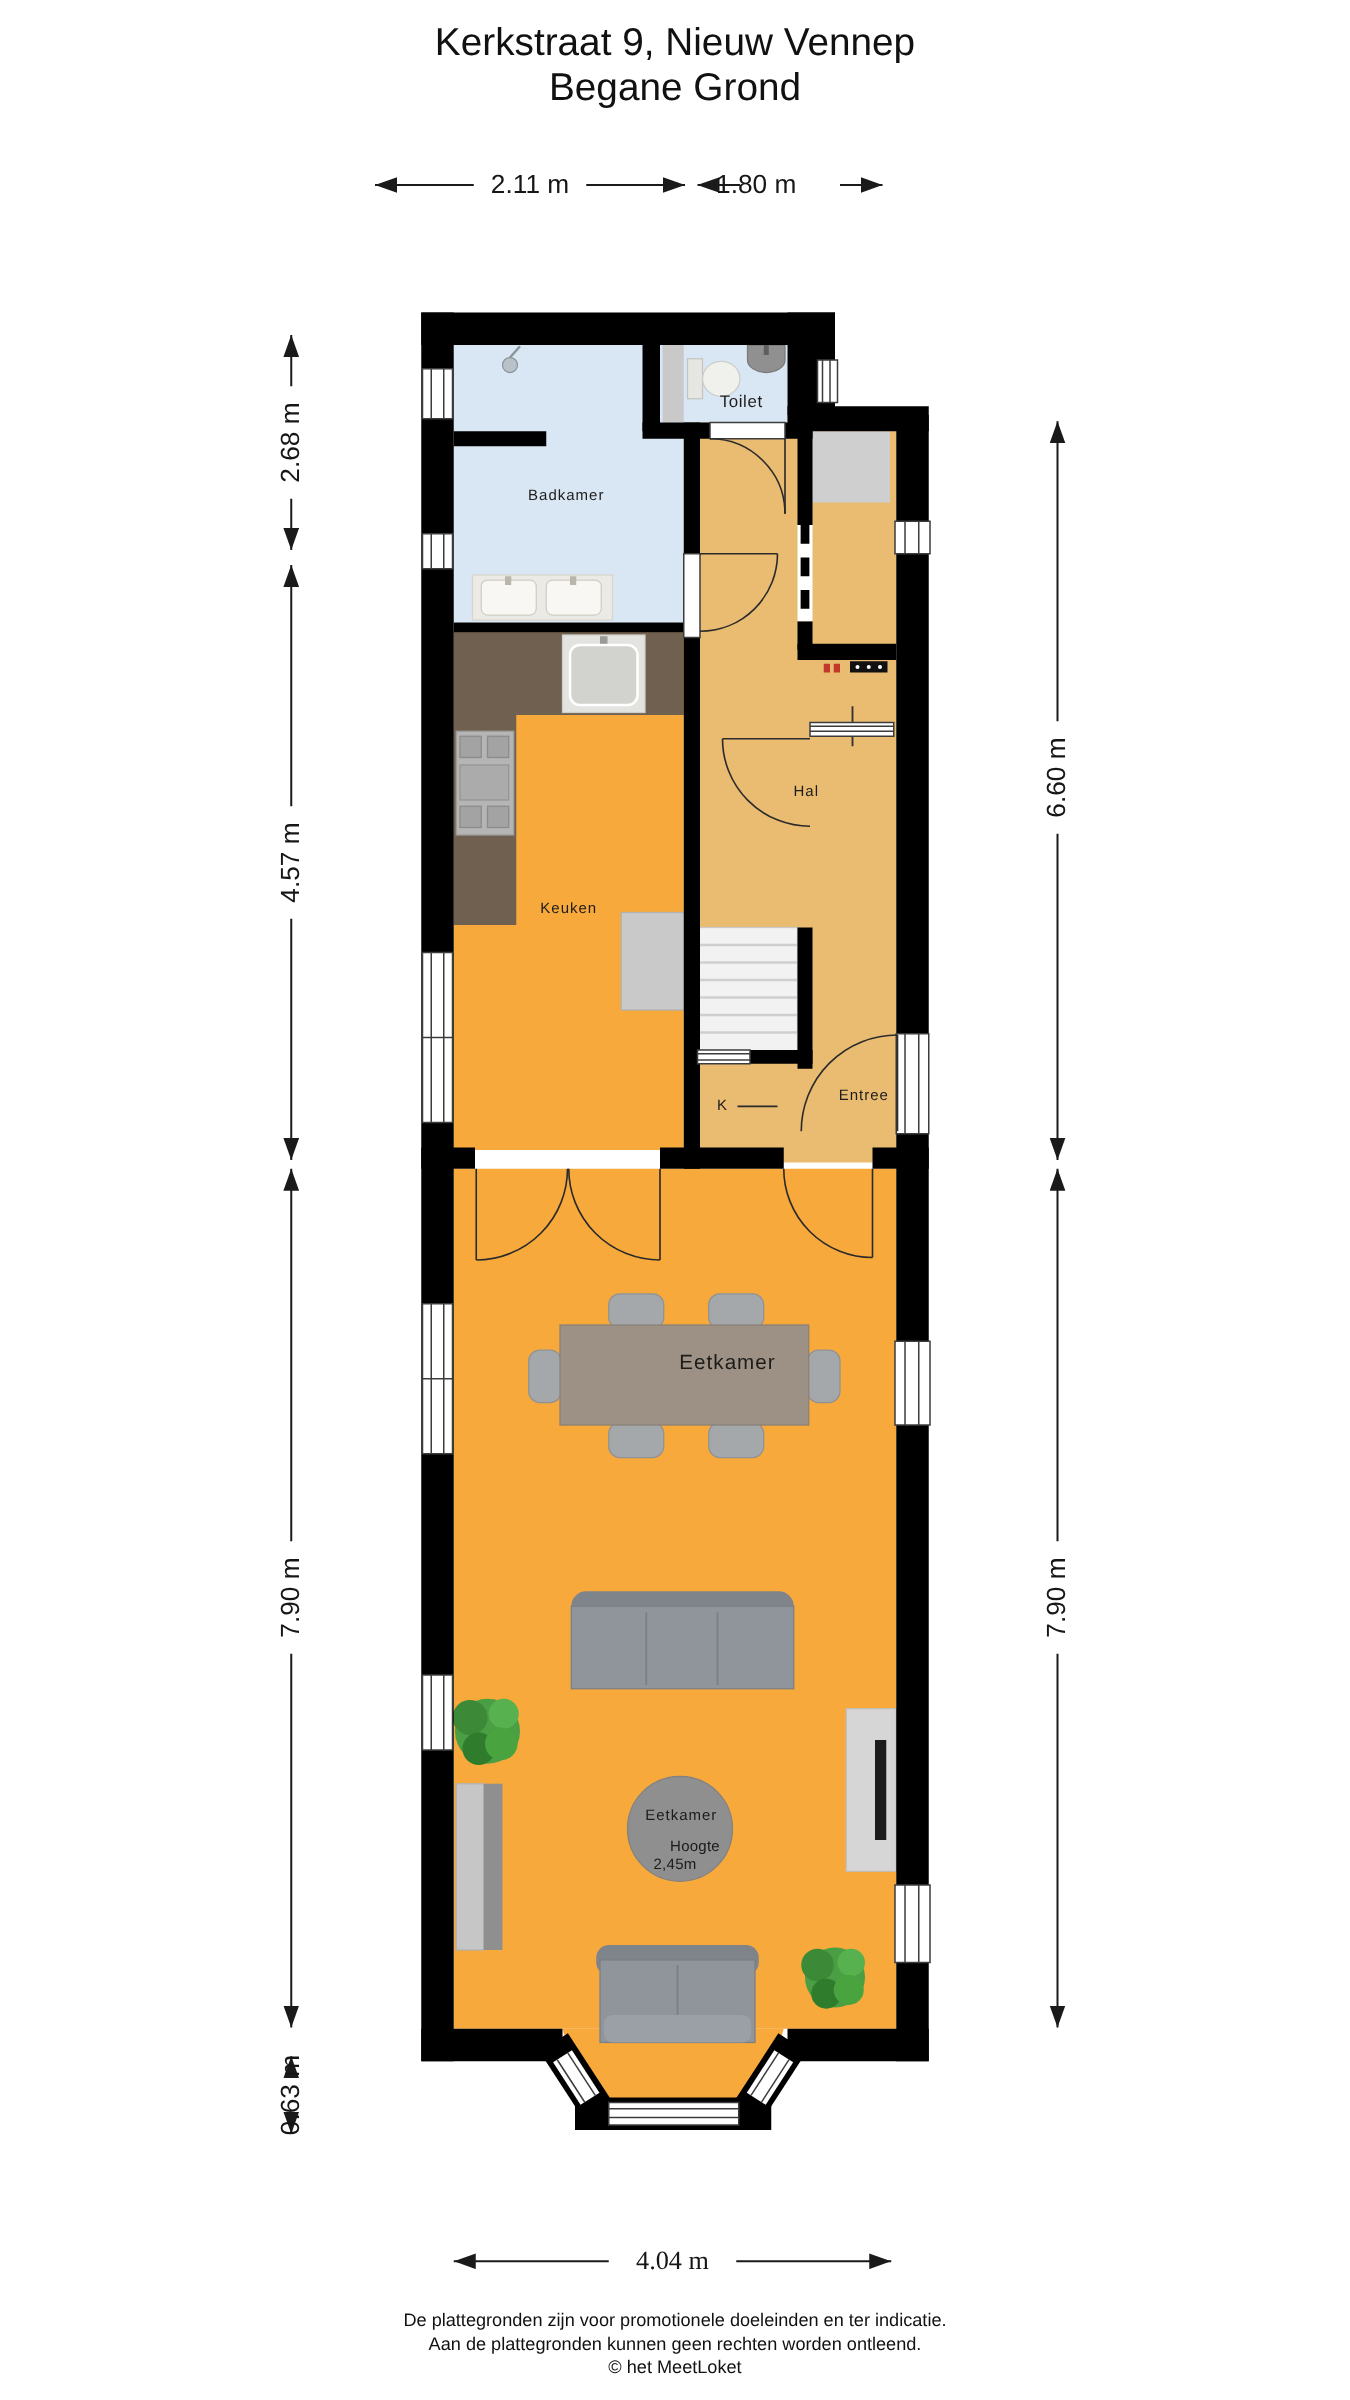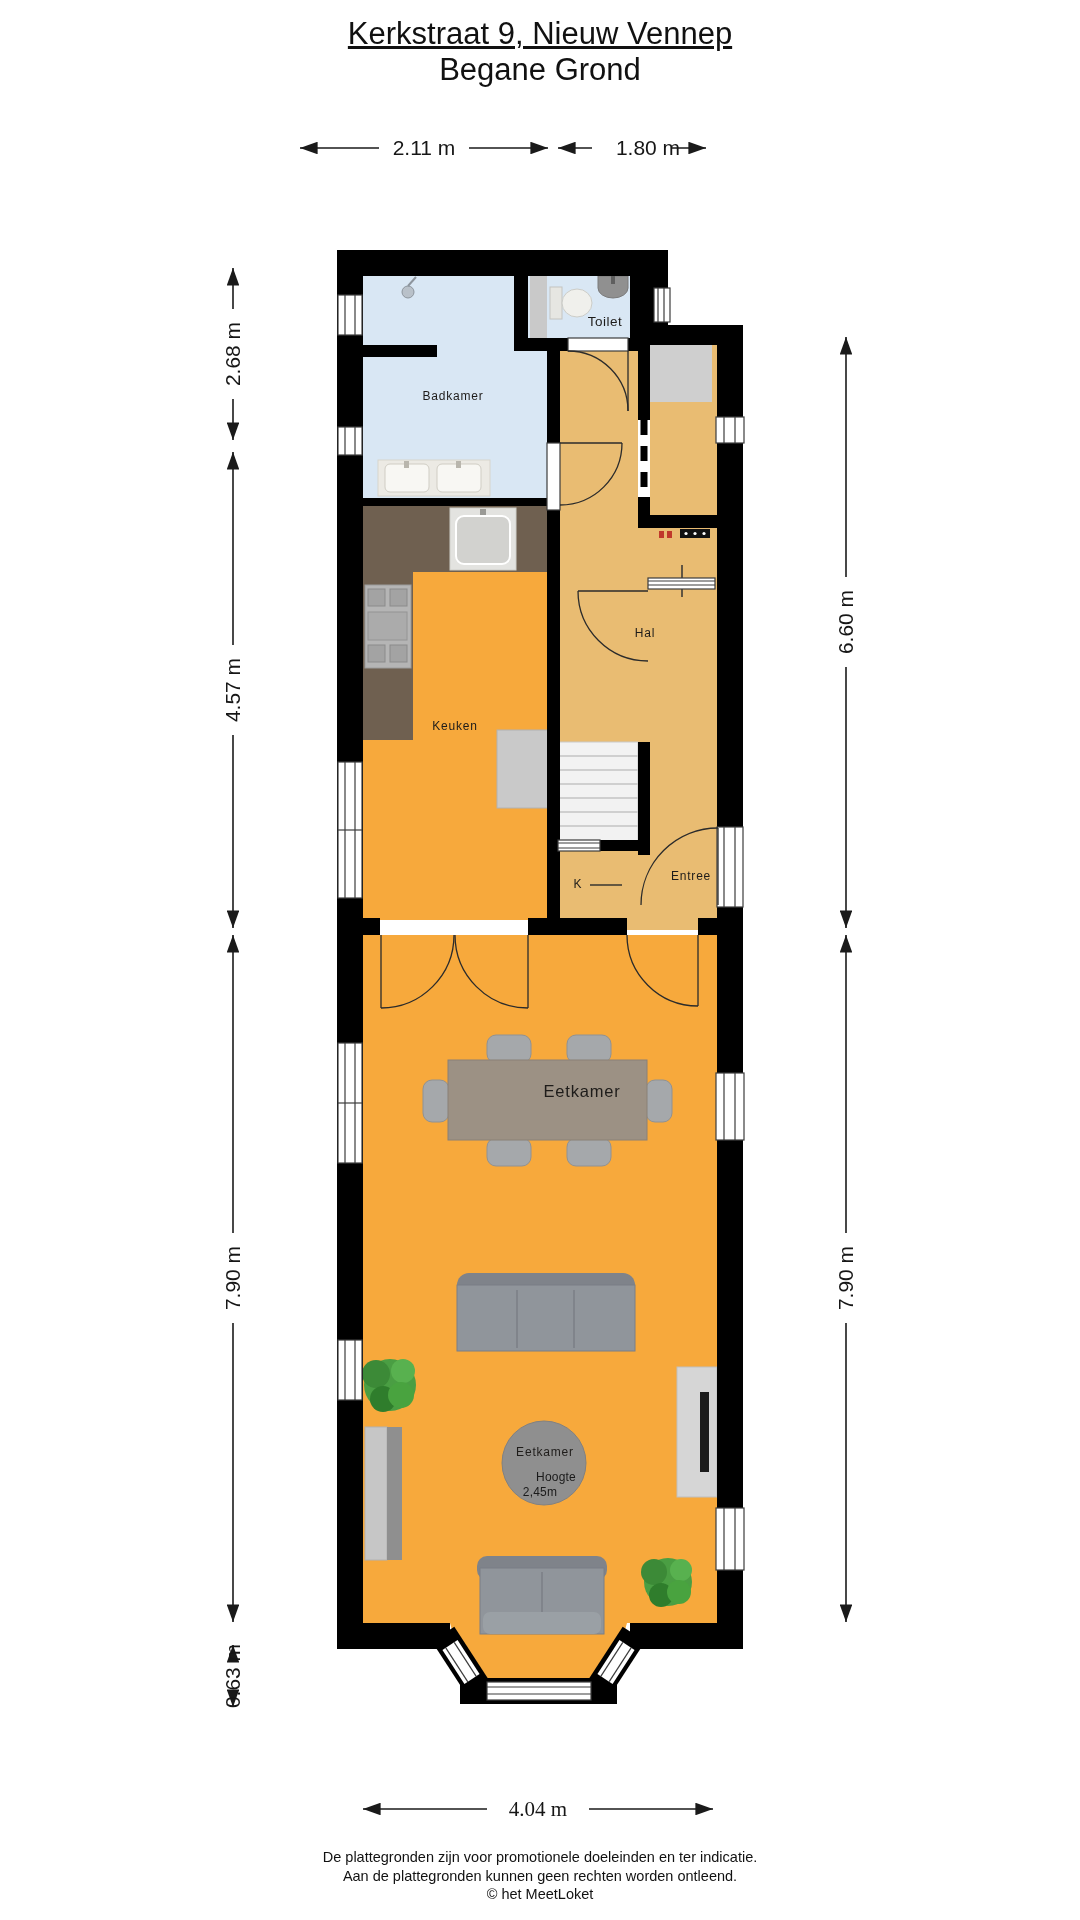--- a/index.html
+++ b/index.html
@@ -22,21 +22,21 @@
   .room.small{font-size:13.5px;letter-spacing:0.5px;}
   .room.big{font-size:16.5px;margin-left:42px;}
   .note{font-size:12px;letter-spacing:0.2px;text-align:center;line-height:13px;}
   .footer-line{position:absolute;left:0;width:1080px;text-align:center;font-size:14.5px;color:#111;}
 </style>
 </head>
 <body>
 
 <div class="canvas">
 
-  <div class="title-line" style="top:16px;text-decoration:underline;">Kerkstraat 9, Nieuw Vennep</div>
+  <div class="title-line" style="top:16px;">Kerkstraat 9, Nieuw Vennep</div>
   <div class="title-line" style="top:52px;">Begane Grond</div>
 
   <svg class="plan-svg" width="1080" height="1920" viewBox="0 0 1080 1920">
     <defs>
       <marker id="ah" viewBox="0 0 14 10" refX="14" refY="5" markerWidth="11" markerHeight="8" orient="auto">
         <path d="M0,0 L14,5 L0,10 z" fill="#1a1a1a"></path>
       </marker>
     </defs>
 
     <g>
@@ -314,31 +314,31 @@
       <path d="M846,667 L846,928" marker-end="url(#ah)"></path>
       <path d="M846,1233 L846,935" marker-end="url(#ah)"></path>
       <path d="M846,1323 L846,1622" marker-end="url(#ah)"></path>
 
       <path d="M487,1809 L363,1809" marker-end="url(#ah)"></path>
       <path d="M589,1809 L713,1809" marker-end="url(#ah)"></path>
     </g>
   </svg>
 
   <div class="lbl dim" style="left:424px;top:148px;">2.11 m</div>
-  <div class="lbl dim" style="left:648px;top:148px;">1.80 m</div>
+  <div class="lbl dim" style="left:605px;top:148px;">1.80 m</div>
   <div class="lbl dim v" style="left:233px;top:354px;">2.68 m</div>
   <div class="lbl dim v" style="left:233px;top:690px;">4.57 m</div>
   <div class="lbl dim v" style="left:233px;top:1278px;">7.90 m</div>
   <div class="lbl dim v" style="left:233px;top:1676px;">0.63 m</div>
   <div class="lbl dim v" style="left:846px;top:622px;">6.60 m</div>
   <div class="lbl dim v" style="left:846px;top:1278px;">7.90 m</div>
   <div class="lbl dim" style="left:538px;top:1809px;font-family:Liberation Serif, serif;">4.04 m</div>
 
   <div class="lbl room" style="left:453px;top:396px;">Badkamer</div>
-  <div class="lbl room small" style="left:593px;top:321px;margin-left:12px;">Toilet</div>
+  <div class="lbl room small" style="left:593px;top:321px;">Toilet</div>
   <div class="lbl room" style="left:645px;top:633px;">Hal</div>
   <div class="lbl room" style="left:455px;top:726px;">Keuken</div>
   <div class="lbl room" style="left:578px;top:884px;">K</div>
   <div class="lbl room" style="left:691px;top:876px;">Entree</div>
   <div class="lbl room big" style="left:540px;top:1091px;">Eetkamer</div>
   <div class="lbl room" style="left:545px;top:1452px;">Eetkamer</div>
   <div class="lbl note" style="left:556px;top:1477px;">Hoogte</div>
   <div class="lbl note" style="left:540px;top:1492px;">2,45m</div>
 
   <div class="footer-line" style="top:1868px;">Aan de plattegronden kunnen geen rechten worden ontleend.</div>

